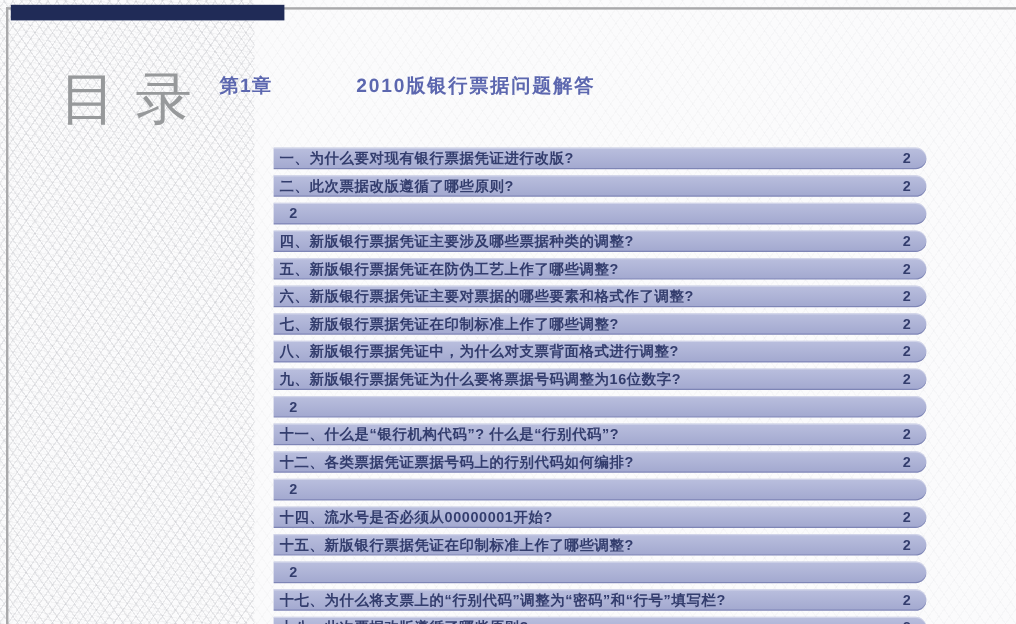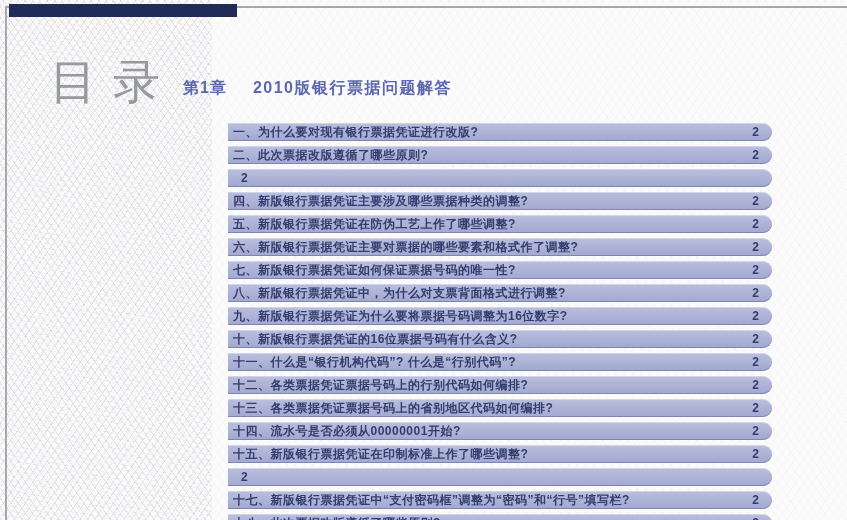--- a/index.html
+++ b/index.html
@@ -41,23 +41,24 @@
   .toc-label {
     position: absolute; left: 50px; top: 56px;
     font-size: 47px; line-height: 1.1; font-weight: 400;
     color: #97999b; letter-spacing: 16px; white-space: nowrap;
   }
   .chapter {
     position: absolute; left: 183px; top: 62px;
     display: flex; align-items: baseline;
     font-size: 16px; font-weight: bold; color: #5c67af;
     white-space: nowrap;
+    gap: 44px;
   }
   .chapter-number { letter-spacing: 1px; margin-right: 26px; }
-  .chapter-title  { letter-spacing: 1.5px; margin-top: 16px; }
+  .chapter-title  { letter-spacing: 1.5px; }
   .toc-list {
     position: absolute; left: 228px; top: 95px; width: 544px; margin-top: 28px;
   }
   .toc-row {
     height: 18px; margin-bottom: 5px;
     display: flex; align-items: center; justify-content: space-between;
     padding: 0 13px 0 5px;
     border-radius: 0 9px 9px 0;
     background: linear-gradient(#babfde, #a2a8cf);
     box-shadow: inset 0 -1px 0 rgba(96,104,160,0.55), inset 0 1px 0 rgba(255,255,255,0.35);
@@ -106,59 +107,57 @@
   </div>
     <div class="toc-row">
     <span class="toc-row-label">五、新版银行票据凭证在防伪工艺上作了哪些调整?</span>
     <span class="toc-row-page">2</span>
   </div>
     <div class="toc-row">
     <span class="toc-row-label">六、新版银行票据凭证主要对票据的哪些要素和格式作了调整?</span>
     <span class="toc-row-page">2</span>
   </div>
     <div class="toc-row">
-    <span class="toc-row-label">七、新版银行票据凭证如何保证票据号码的唯一性?</span>
+    <span class="toc-row-label">七、新版银行票据凭证在印制标准上作了哪些调整?</span>
     <span class="toc-row-page">2</span>
   </div>
     <div class="toc-row">
     <span class="toc-row-label">八、新版银行票据凭证中，为什么对支票背面格式进行调整?</span>
     <span class="toc-row-page">2</span>
   </div>
     <div class="toc-row">
     <span class="toc-row-label">九、新版银行票据凭证为什么要将票据号码调整为16位数字?</span>
     <span class="toc-row-page">2</span>
   </div>
     <div class="toc-row">
-    <span class="toc-row-label">十、新版银行票据凭证的16位票据号码有什么含义?</span>
     <span class="toc-row-page">2</span>
   </div>
     <div class="toc-row">
     <span class="toc-row-label">十一、什么是“银行机构代码”? 什么是“行别代码”?</span>
     <span class="toc-row-page">2</span>
   </div>
     <div class="toc-row">
     <span class="toc-row-label">十二、各类票据凭证票据号码上的行别代码如何编排?</span>
     <span class="toc-row-page">2</span>
   </div>
     <div class="toc-row">
-    <span class="toc-row-label">十三、各类票据凭证票据号码上的省别地区代码如何编排?</span>
     <span class="toc-row-page">2</span>
   </div>
     <div class="toc-row">
     <span class="toc-row-label">十四、流水号是否必须从00000001开始?</span>
     <span class="toc-row-page">2</span>
   </div>
     <div class="toc-row">
     <span class="toc-row-label">十五、新版银行票据凭证在印制标准上作了哪些调整?</span>
     <span class="toc-row-page">2</span>
   </div>
     <div class="toc-row">
     <span class="toc-row-page">2</span>
   </div>
     <div class="toc-row">
-    <span class="toc-row-label">十七、新版银行票据凭证中“支付密码框”调整为“密码”和“行号”填写栏?</span>
+    <span class="toc-row-label">十七、为什么将支票上的“行别代码”调整为“密码”和“行号”填写栏?</span>
     <span class="toc-row-page">2</span>
   </div>
     <div class="toc-row">
     <span class="toc-row-label">十八、此次票据改版遵循了哪些原则?</span>
     <span class="toc-row-page">2</span>
   </div>
   </div>
 
 </body></html>

